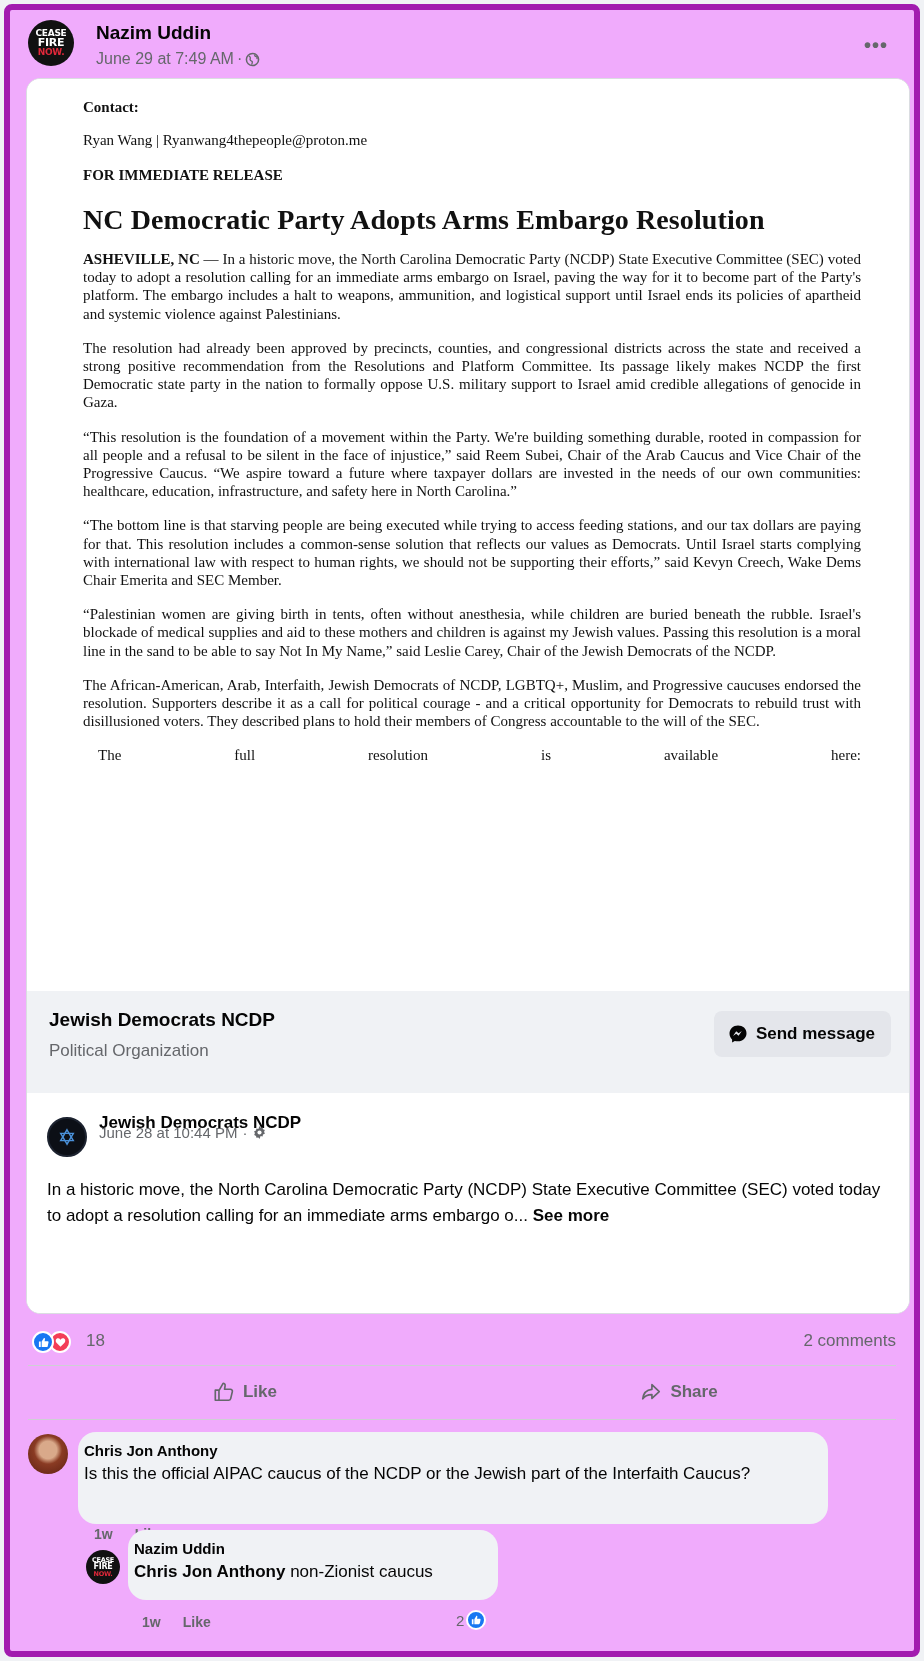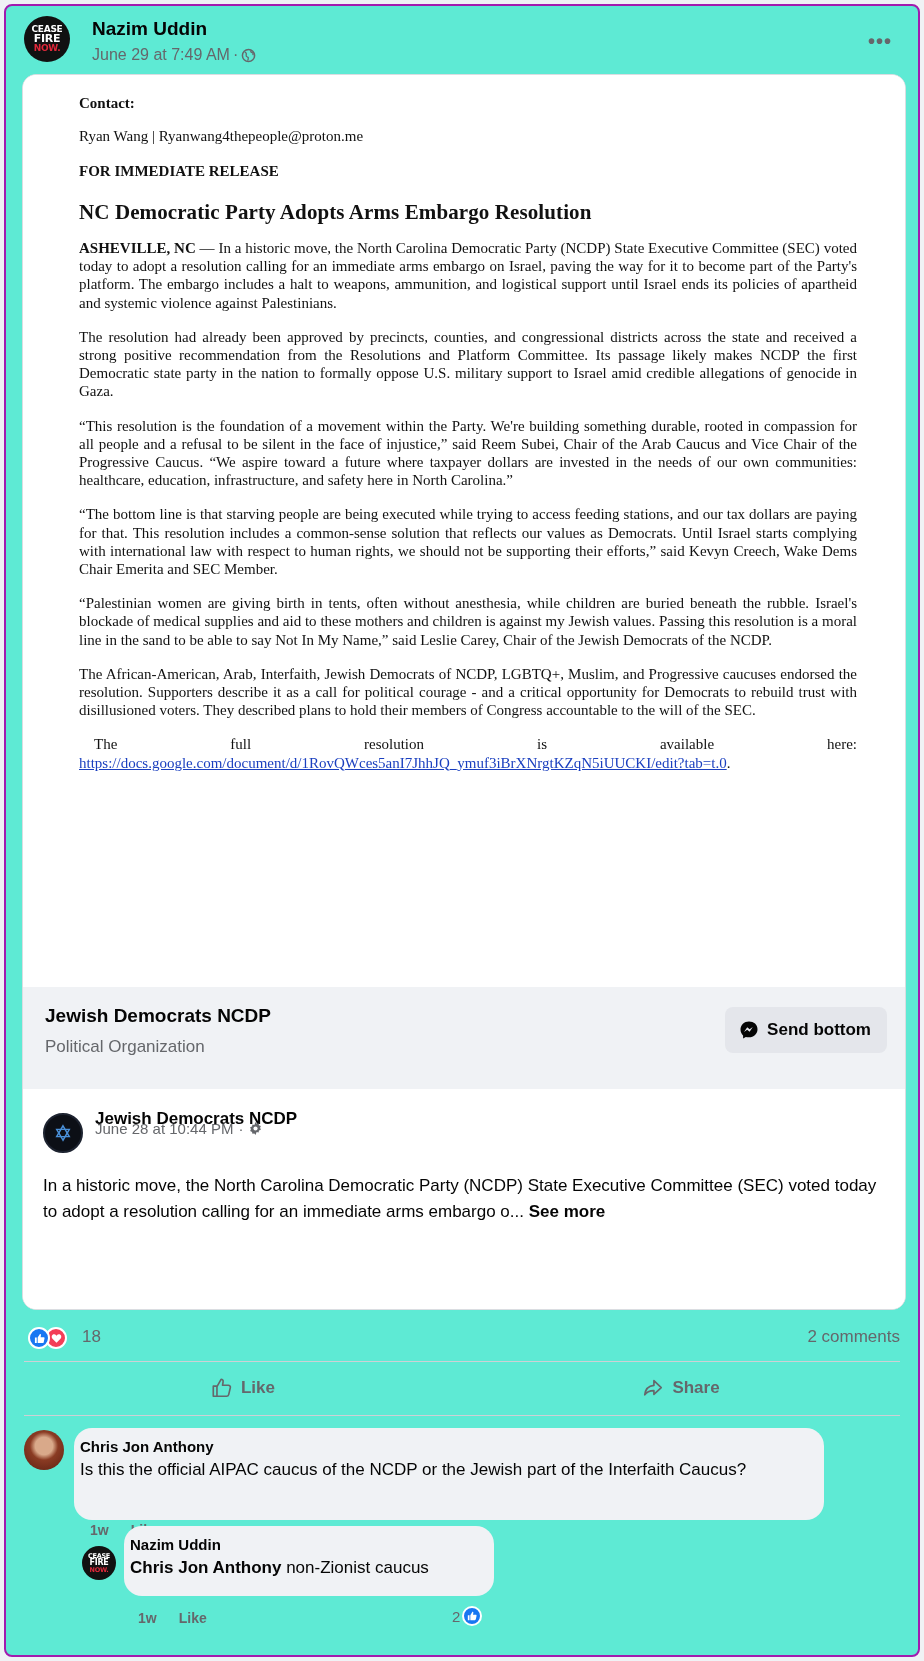--- a/index.html
+++ b/index.html
@@ -1,21 +1,21 @@
 <!DOCTYPE html>
 <html><head>
 <meta charset="utf-8">
 <style>
   * { box-sizing: border-box; margin: 0; padding: 0; }
   html, body { width: 924px; height: 1661px; background: #f0f2f5; overflow: hidden; }
   body { font-family: "Liberation Sans", "DejaVu Sans", sans-serif; color: #050505; }
 
   .post {
     position: absolute; left: 4px; top: 4px; width: 916px; height: 1653px;
-    background: #5eead4; border: 2px solid #a21caf; border-radius: 8px;
+    background: #f0abfc; border: 6px solid #a21caf; border-radius: 8px;
   }
 
   
   .post-header { position: absolute; left: 18px; top: 10px; right: 18px; height: 56px; }
   .avatar-cfn {
     position: absolute; left: 0; top: 0; width: 46px; height: 46px; border-radius: 50%;
     background: #111; display: flex; flex-direction: column; align-items: center; justify-content: center;
     font-family: "DejaVu Sans", sans-serif; font-weight: bold; line-height: 0.95; letter-spacing: -0.3px;
   }
   .avatar-cfn .l1 { color: #fff; font-size: 9px; }
@@ -32,21 +32,21 @@
     border: 1px solid #dadde1; border-radius: 14px; overflow: hidden; background: #fff;
   }
   .doc {
     position: absolute; left: 0; top: 0; width: 884px; height: 912px; background: #fff;
     font-family: "Liberation Serif", "DejaVu Serif", serif; color: #111;
     padding: 18px 50px 0 56px;
   }
   .doc .contact-label { font-weight: bold; font-size: 15px; margin-top: 2px; }
   .doc .contact-line { font-size: 15px; margin-top: 16px; }
   .doc .release { font-weight: bold; font-size: 15px; margin-top: 17px; line-height: 18px; }
-  .doc .headline { font-weight: bold; font-size: 21px; margin-top: 20px; letter-spacing: 0.1px; }
+  .doc .headline { font-weight: bold; font-size: 28px; margin-top: 20px; letter-spacing: 0.1px; }
   .doc p { font-size: 15px; line-height: 18.2px; text-align: justify; margin-top: 16px; }
   .doc p.first { margin-top: 14px; }
   .doc .dateline { font-weight: bold; }
   .doc .last-line { text-align-last: justify; margin-left: 15px; }
   .doc a.link { color: #1a3fbf; text-decoration: underline; word-break: break-all; }
 
   .page-strip {
     position: absolute; left: 0; top: 912px; width: 884px; height: 102px; background: #f0f2f5;
   }
   .page-name { position: absolute; left: 22px; top: 18px; font-size: 19px; font-weight: bold; }
@@ -143,32 +143,31 @@
         <div>FOR IMMEDIATE RELEASE</div>
       </div>
       <div class="headline">NC Democratic Party Adopts Arms Embargo Resolution</div>
       <p class="first"><span class="dateline">ASHEVILLE, NC</span><span> — In a historic move, the North Carolina Democratic Party (NCDP) State Executive Committee (SEC) voted today to adopt a resolution calling for an immediate arms embargo on Israel, paving the way for it to become part of the Party's platform. The embargo includes a halt to weapons, ammunition, and logistical support until Israel ends its policies of apartheid and systemic violence against Palestinians.</span></p>
       <p>The resolution had already been approved by precincts, counties, and congressional districts across the state and received a strong positive recommendation from the Resolutions and Platform Committee. Its passage likely makes NCDP the first Democratic state party in the nation to formally oppose U.S. military support to Israel amid credible allegations of genocide in Gaza.</p>
       <p>“This resolution is the foundation of a movement within the Party. We're building something durable, rooted in compassion for all people and a refusal to be silent in the face of injustice,” said Reem Subei, Chair of the Arab Caucus and Vice Chair of the Progressive Caucus. “We aspire toward a future where taxpayer dollars are invested in the needs of our own communities: healthcare, education, infrastructure, and safety here in North Carolina.”</p>
       <p>“The bottom line is that starving people are being executed while trying to access feeding stations, and our tax dollars are paying for that. This resolution includes a common-sense solution that reflects our values as Democrats. Until Israel starts complying with international law with respect to human rights, we should not be supporting their efforts,” said Kevyn Creech, Wake Dems Chair Emerita and SEC Member.</p>
       <p>“Palestinian women are giving birth in tents, often without anesthesia, while children are buried beneath the rubble. Israel's blockade of medical supplies and aid to these mothers and children is against my Jewish values. Passing this resolution is a moral line in the sand to be able to say Not In My Name,” said Leslie Carey, Chair of the Jewish Democrats of the NCDP.</p>
       <p>The African-American, Arab, Interfaith, Jewish Democrats of NCDP, LGBTQ+, Muslim, and Progressive caucuses endorsed the resolution. Supporters describe it as a call for political courage - and a critical opportunity for Democrats to rebuild trust with disillusioned voters. They described plans to hold their members of Congress accountable to the will of the SEC.</p>
       <p class="last-line">The full resolution is available here:</p>
-      <p style="margin-top:0;text-align:left;"><a class="link">https://docs.google.com/document/d/1RovQWces5anI7JhhJQ_ymuf3iBrXNrgtKZqN5iUUCKI/edit?tab=t.0</a><span>.</span></p>
     </div>
 
     <div class="page-strip">
       <div class="page-name">Jewish Democrats NCDP</div>
       <div class="page-category">Political Organization</div>
       <div class="send-msg-btn">
         <svg class="messenger-icon" viewBox="0 0 20 20">
           <path d="M10 1.5C5.2 1.5 1.5 5 1.5 9.6c0 2.4 1 4.5 2.6 5.9v2.9l2.7-1.5c1 .3 2 .4 3.2.4 4.8 0 8.5-3.5 8.5-8.1S14.8 1.5 10 1.5z" fill="#050505"></path>
           <path d="M5 12l3.2-4.8 2.4 2 3.2-2.3-3.2 4.8-2.4-2z" fill="#e4e6eb"></path>
         </svg>
-        <span>Send bottom</span>
+        <span>Send message</span>
       </div>
     </div>
 
     <div class="origin">
       <div class="avatar-jd">
         <svg width="18" height="18" viewBox="0 0 20 20">
           <polygon points="10,2 17,14 3,14" fill="none" stroke="#4a90d9" stroke-width="1.6"></polygon>
           <polygon points="10,18 3,6 17,6" fill="none" stroke="#4a90d9" stroke-width="1.6"></polygon>
         </svg>
       </div>

